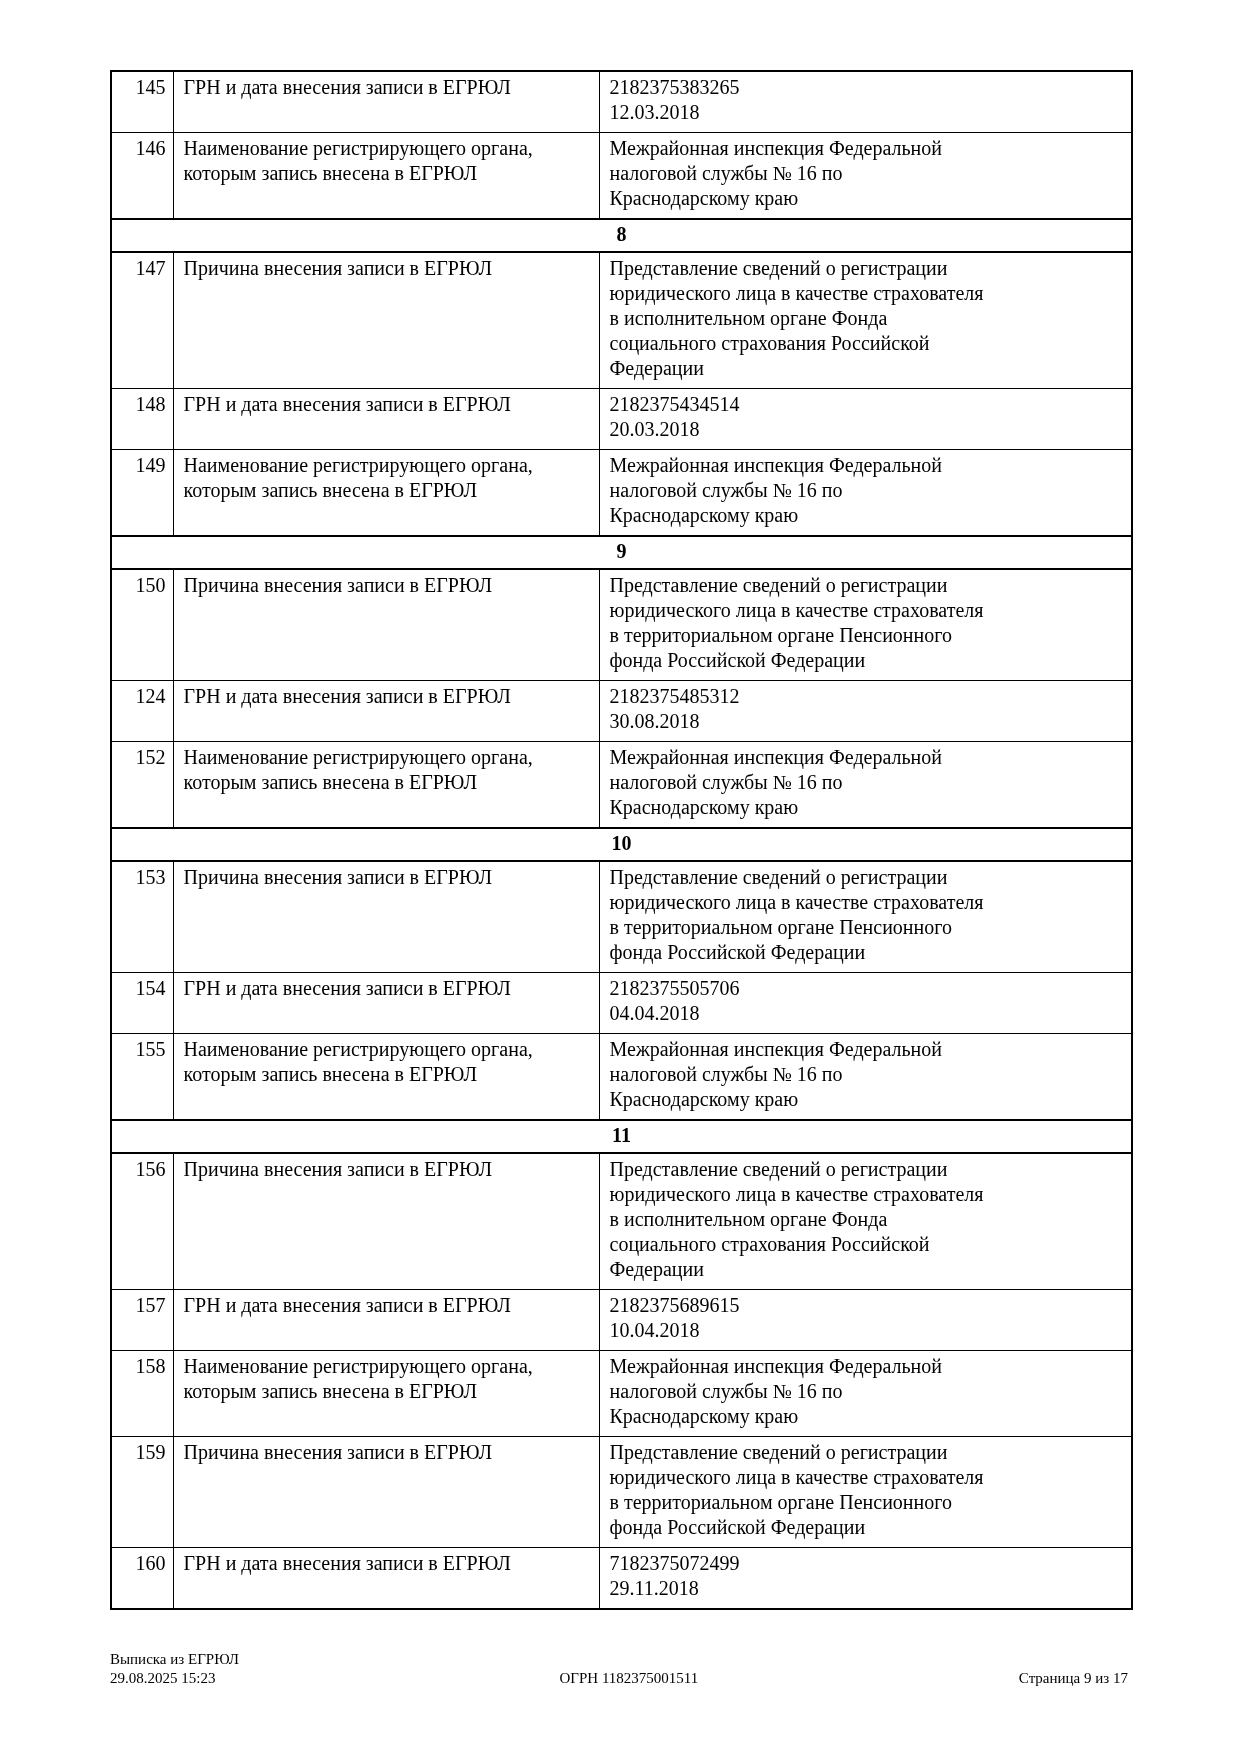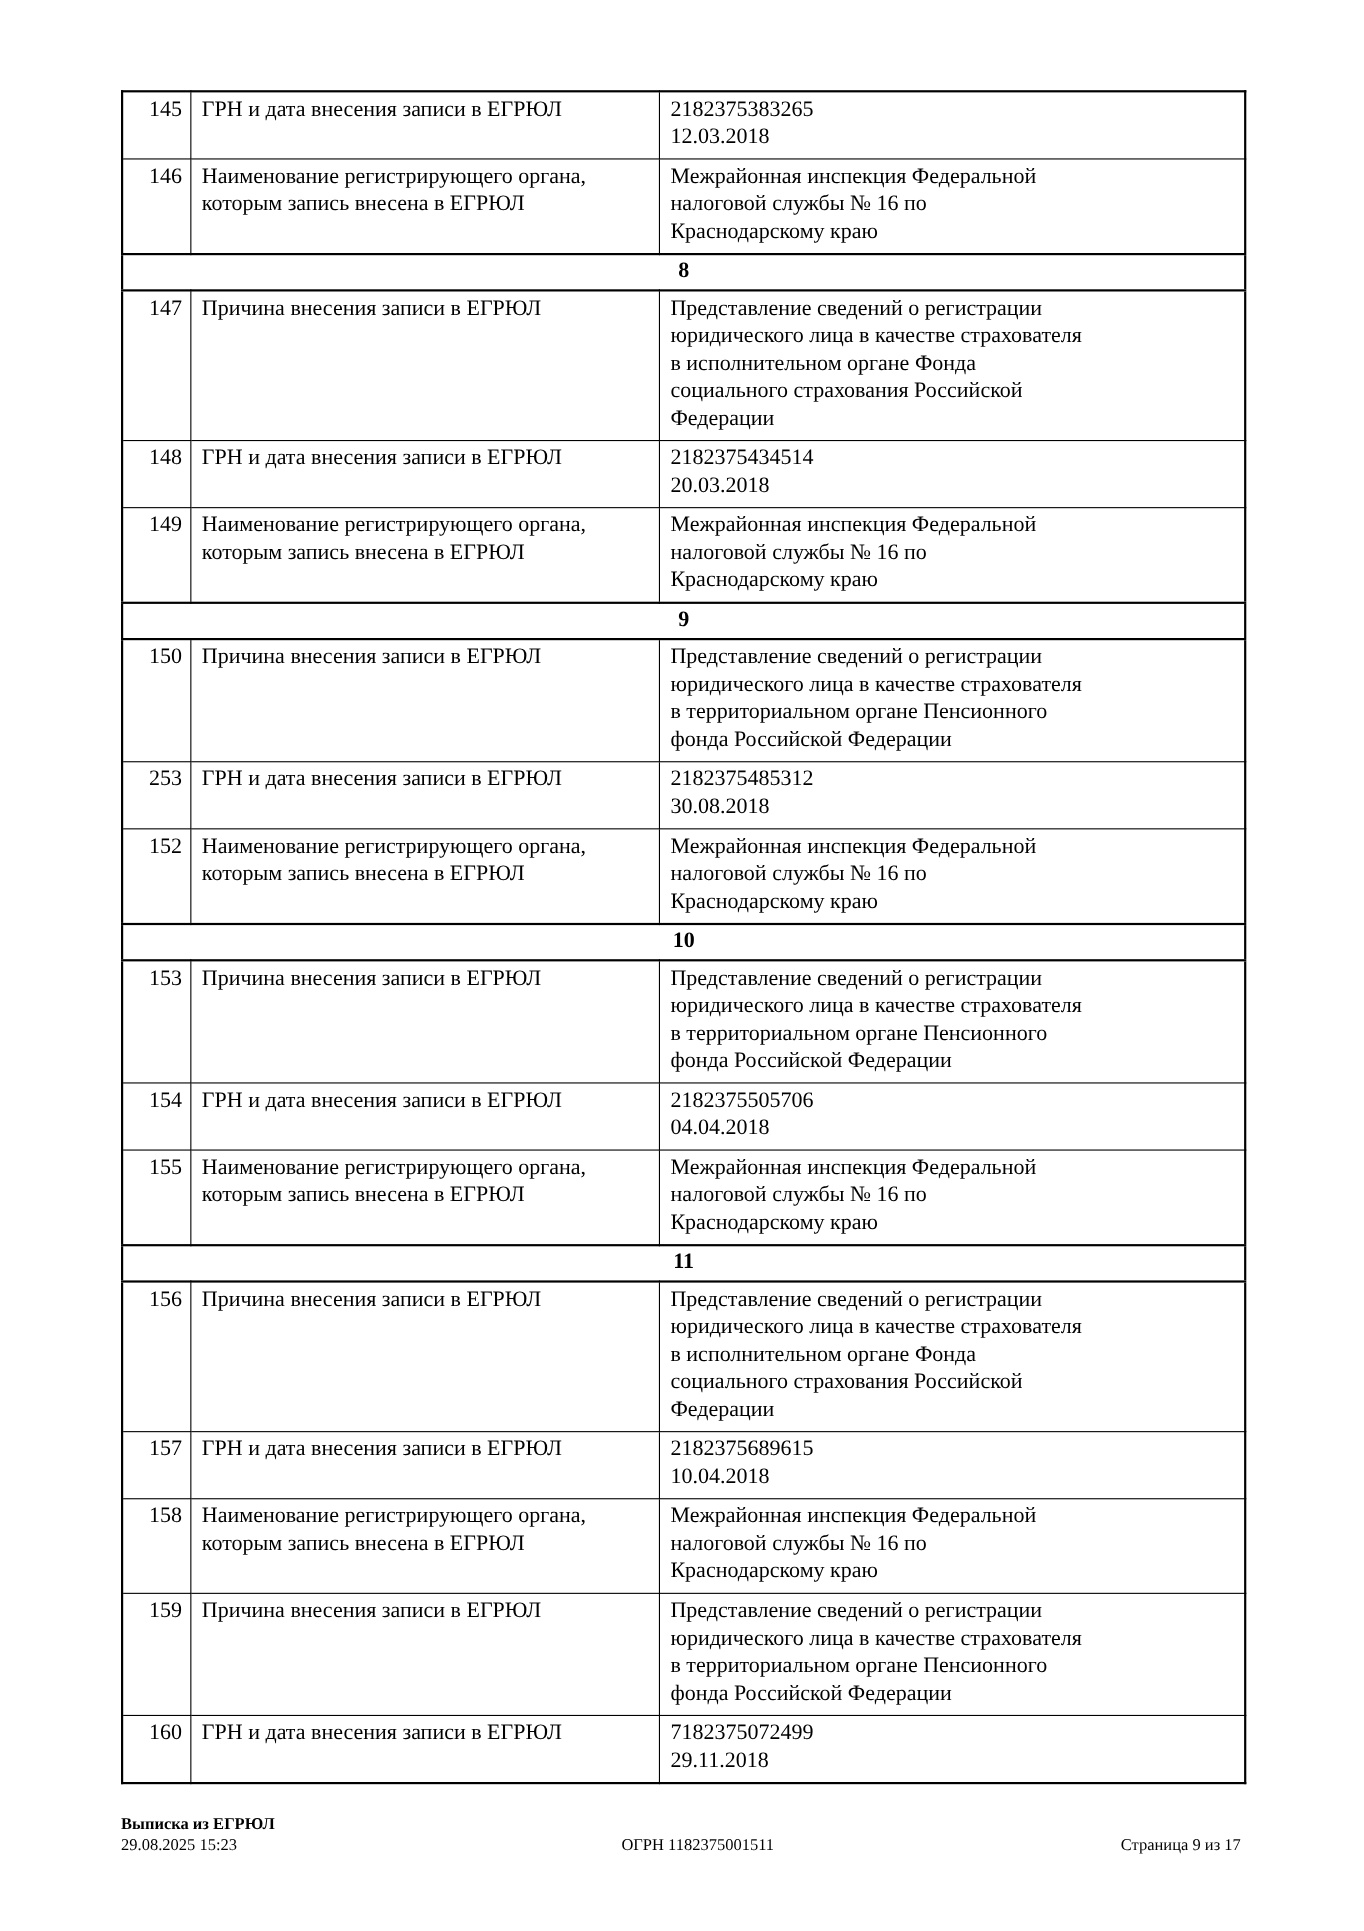--- a/index.html
+++ b/index.html
@@ -12,21 +12,21 @@
   .page {
     position: relative;
     width: 1240px;
     height: 1755px;
     background: #ffffff;
     overflow: hidden;
   }
   table.egrul {
     position: absolute;
     left: 110px;
-    top: 82px;
+    top: 70px;
     width: 1021px;
     border-collapse: collapse;
     table-layout: fixed;
     border: 2px solid #000;
   }
   col.c-num   { width: 62px; }
   col.c-label { width: 426px; }
   col.c-value { width: 533px; }
   table.egrul td {
     border: 1px solid #000;
@@ -56,21 +56,21 @@
     left: 110px;
     right: 112px;
     top: 1650px;
     display: flex;
     justify-content: space-between;
     align-items: flex-end;
     font-size: 15px;
     line-height: 19px;
   }
   .footer .left-block { text-align: left; }
-  .footer .doc-type { font-weight: bold; }
+  .footer .doc-type { font-weight: normal; }
   .footer .center-block { text-align: right; }
   .footer .right-block { text-align: left; }
 </style>
 </head>
 <body>
 
 <div class="page">
 
   <table class="egrul">
     <colgroup>
@@ -124,21 +124,21 @@
         </tr>
         <tr>
           <td class="num">150</td>
           <td>Причина внесения записи в ЕГРЮЛ</td>
           <td>Представление сведений о регистрации
 юридического лица в качестве страхователя
 в территориальном органе Пенсионного
 фонда Российской Федерации</td>
         </tr>
         <tr>
-          <td class="num">253</td>
+          <td class="num">124</td>
           <td>ГРН и дата внесения записи в ЕГРЮЛ</td>
           <td>2182375485312
 30.08.2018</td>
         </tr>
         <tr>
           <td class="num">152</td>
           <td>Наименование регистрирующего органа,
 которым запись внесена в ЕГРЮЛ</td>
           <td>Межрайонная инспекция Федеральной
 налоговой службы № 16 по

